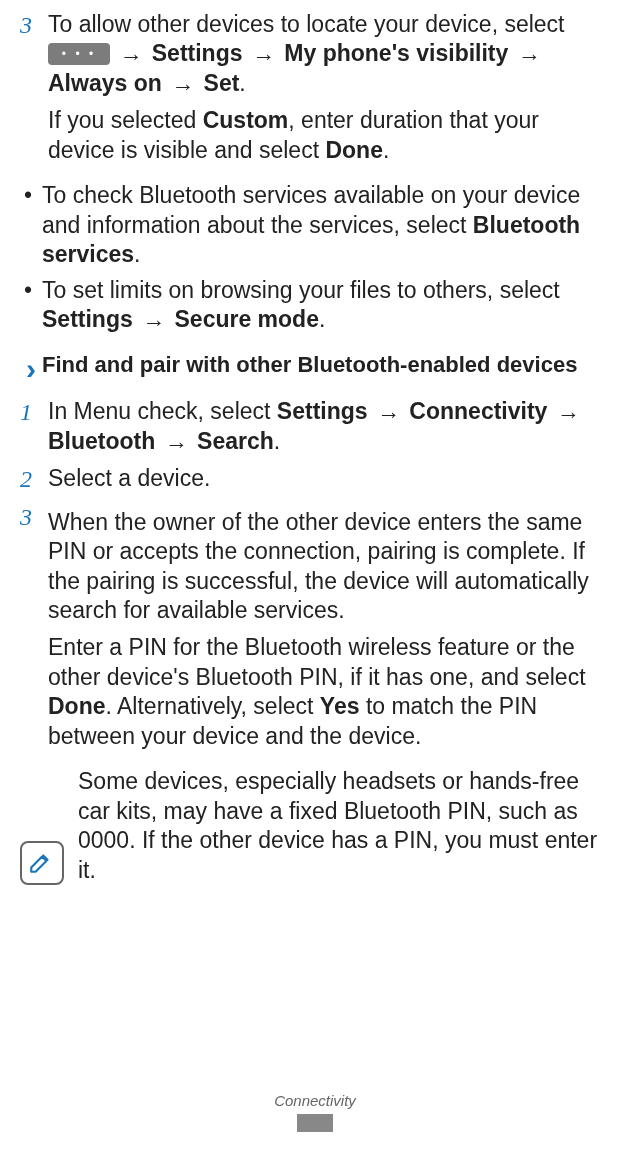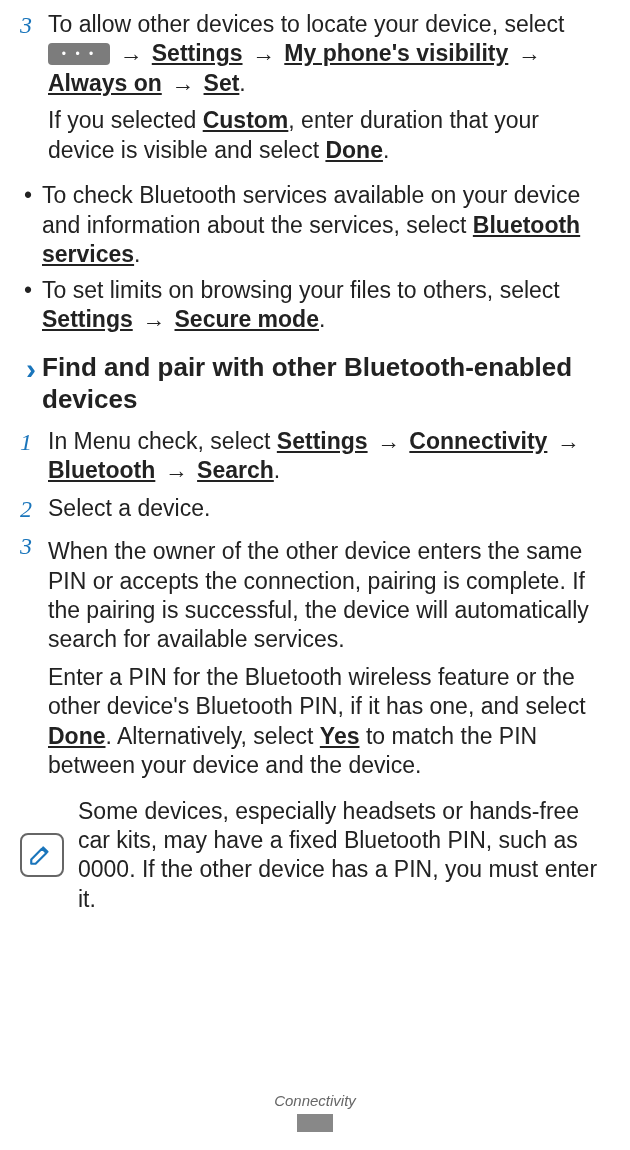--- a/index.html
+++ b/index.html
@@ -89,28 +89,28 @@
   }
   .section-chevron {
     color: #1a75bb;
     font-size: 30px;
     font-weight: bold;
     line-height: 1.1;
     margin-right: 6px;
     margin-left: 6px;
   }
   .section-title {
-    font-size: 26px;
+    font-size: 22px;
     font-weight: bold;
     line-height: 1.2;
   }
   .note-block {
     display: flex;
     margin-top: 8px;
-    align-items: center;
+    align-items: flex-end;
   }
   .note-icon {
     flex: 0 0 40px;
     width: 40px;
     height: 40px;
     border: 2px solid #666;
     border-radius: 8px;
     margin-right: 14px;
     position: relative;
   }
@@ -129,21 +129,21 @@
     font-style: italic;
     color: #666;
   }
   .footer-pg {
     display: block;
     width: 36px;
     height: 18px;
     background: #888;
     margin: 4px auto 0 auto;
   }
-  b { font-weight: bold; text-decoration: underline; }
+  b { font-weight: bold; }
 </style>
 </head>
 <body>
 
 <div class="page">
 
   <div class="step-block">
     <div class="step-num">3</div>
     <div class="step-body">
       <div class="para">

